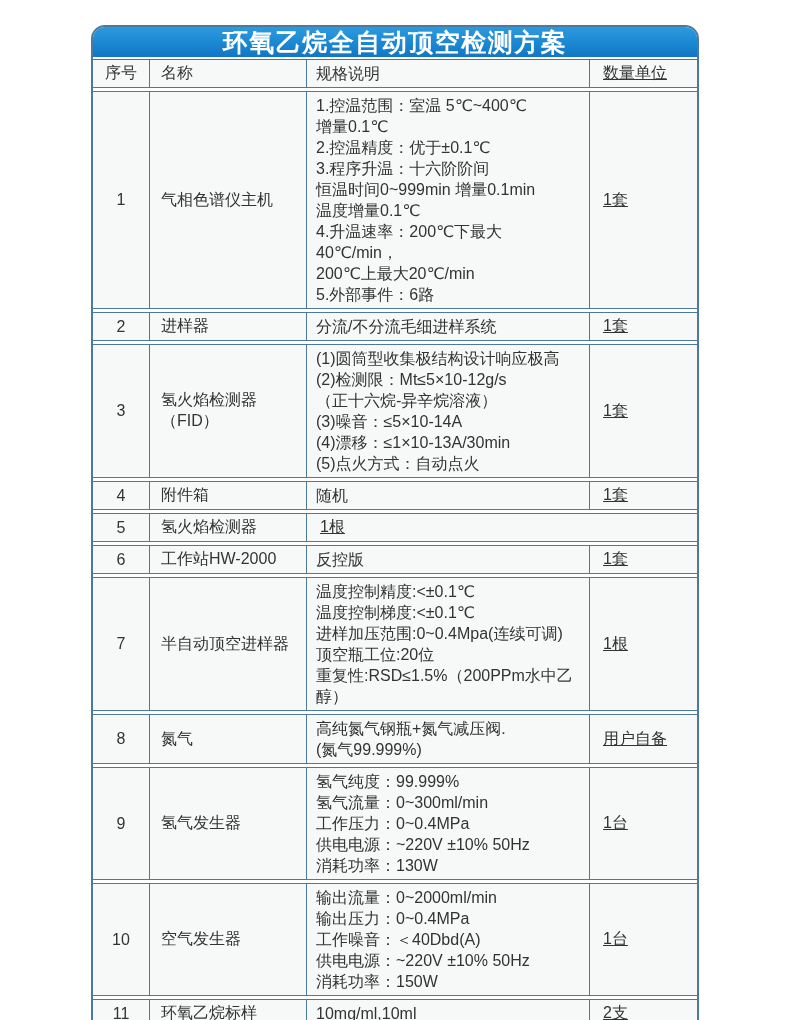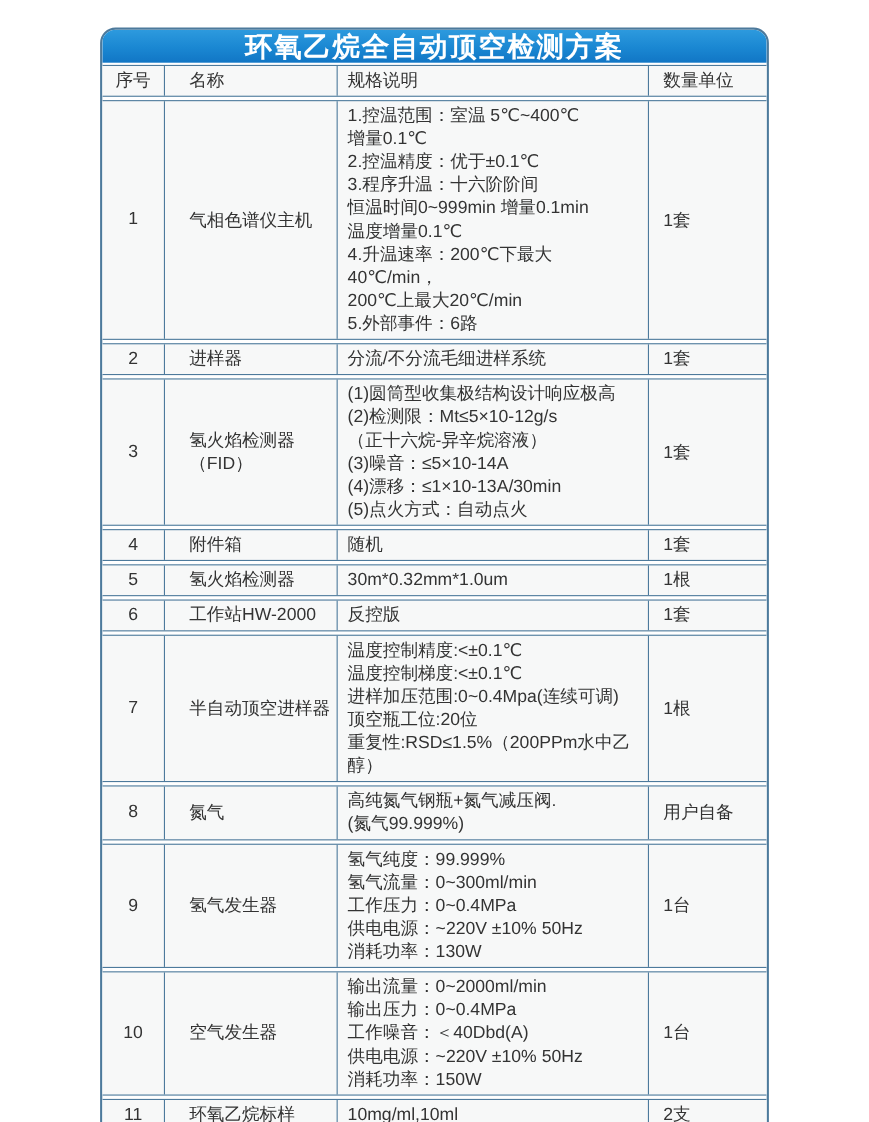--- a/index.html
+++ b/index.html
@@ -41,26 +41,26 @@
   .thead{margin-top:2px;}
   .cell{
     box-sizing:border-box;
     display:flex;align-items:center;
     font-size:16px;
     color:#333333;
     padding:3px 6px;
     min-height:26px;
   }
   .c-no{width:56px;justify-content:center;}
-  .c-name{width:157px;border-left:1.5px solid #4d7a9c;padding-left:22px;}
+  .c-name{width:157px;border-left:1.5px solid #4d7a9c;padding-left:11px;}
   .c-spec{
     width:283px;border-left:1.5px solid #4d7a9c;padding-left:9px;
     white-space:pre-line;line-height:21px;
   }
-  .c-qty{flex:1;border-left:1.5px solid #4d7a9c;padding-left:13px;}
+  .c-qty{flex:1;border-left:1.5px solid #4d7a9c;padding-left:13px;text-decoration:underline;}
 </style>
 </head>
 <body>
 
 <div class="panel">
   <div class="titlebar">
     <span>环氧乙烷全自动顶空检测方案</span>
   </div>
 
   <div class="thead">
@@ -107,21 +107,20 @@
   <div class="row">
     <div class="cell c-no">4</div>
     <div class="cell c-name">附件箱</div>
     <div class="cell c-spec">随机</div>
     <div class="cell c-qty">1套</div>
   </div>
 
   <div class="row">
     <div class="cell c-no">5</div>
     <div class="cell c-name">氢火焰检测器</div>
-    <div class="cell c-spec">30m*0.32mm*1.0um</div>
     <div class="cell c-qty">1根</div>
   </div>
 
   <div class="row">
     <div class="cell c-no">6</div>
     <div class="cell c-name">工作站HW-2000</div>
     <div class="cell c-spec">反控版</div>
     <div class="cell c-qty">1套</div>
   </div>
 

